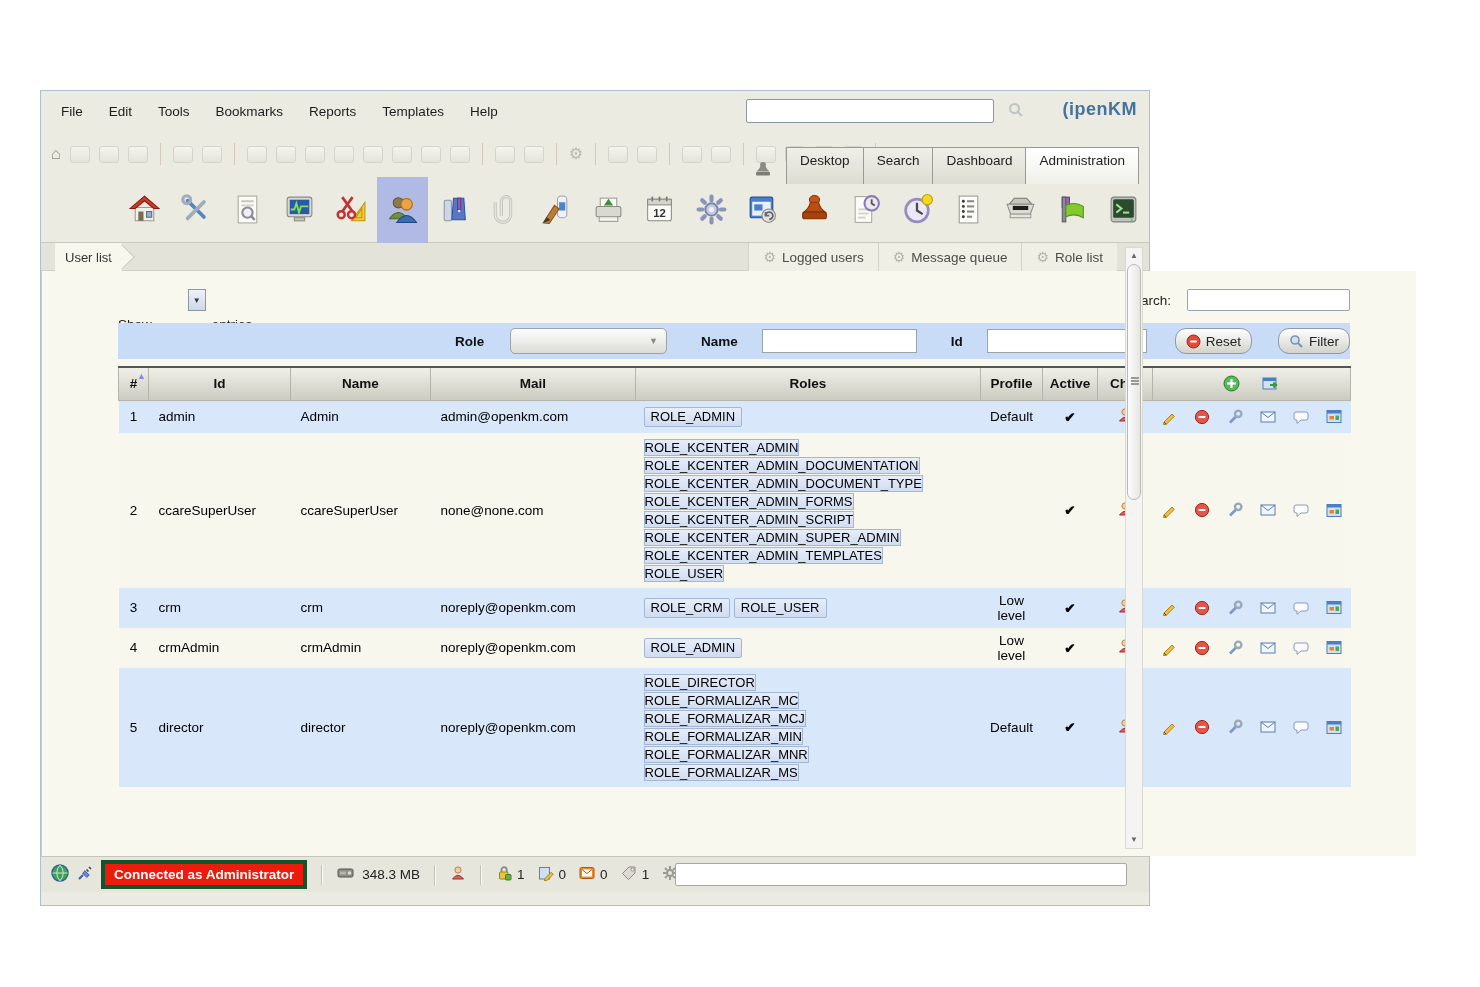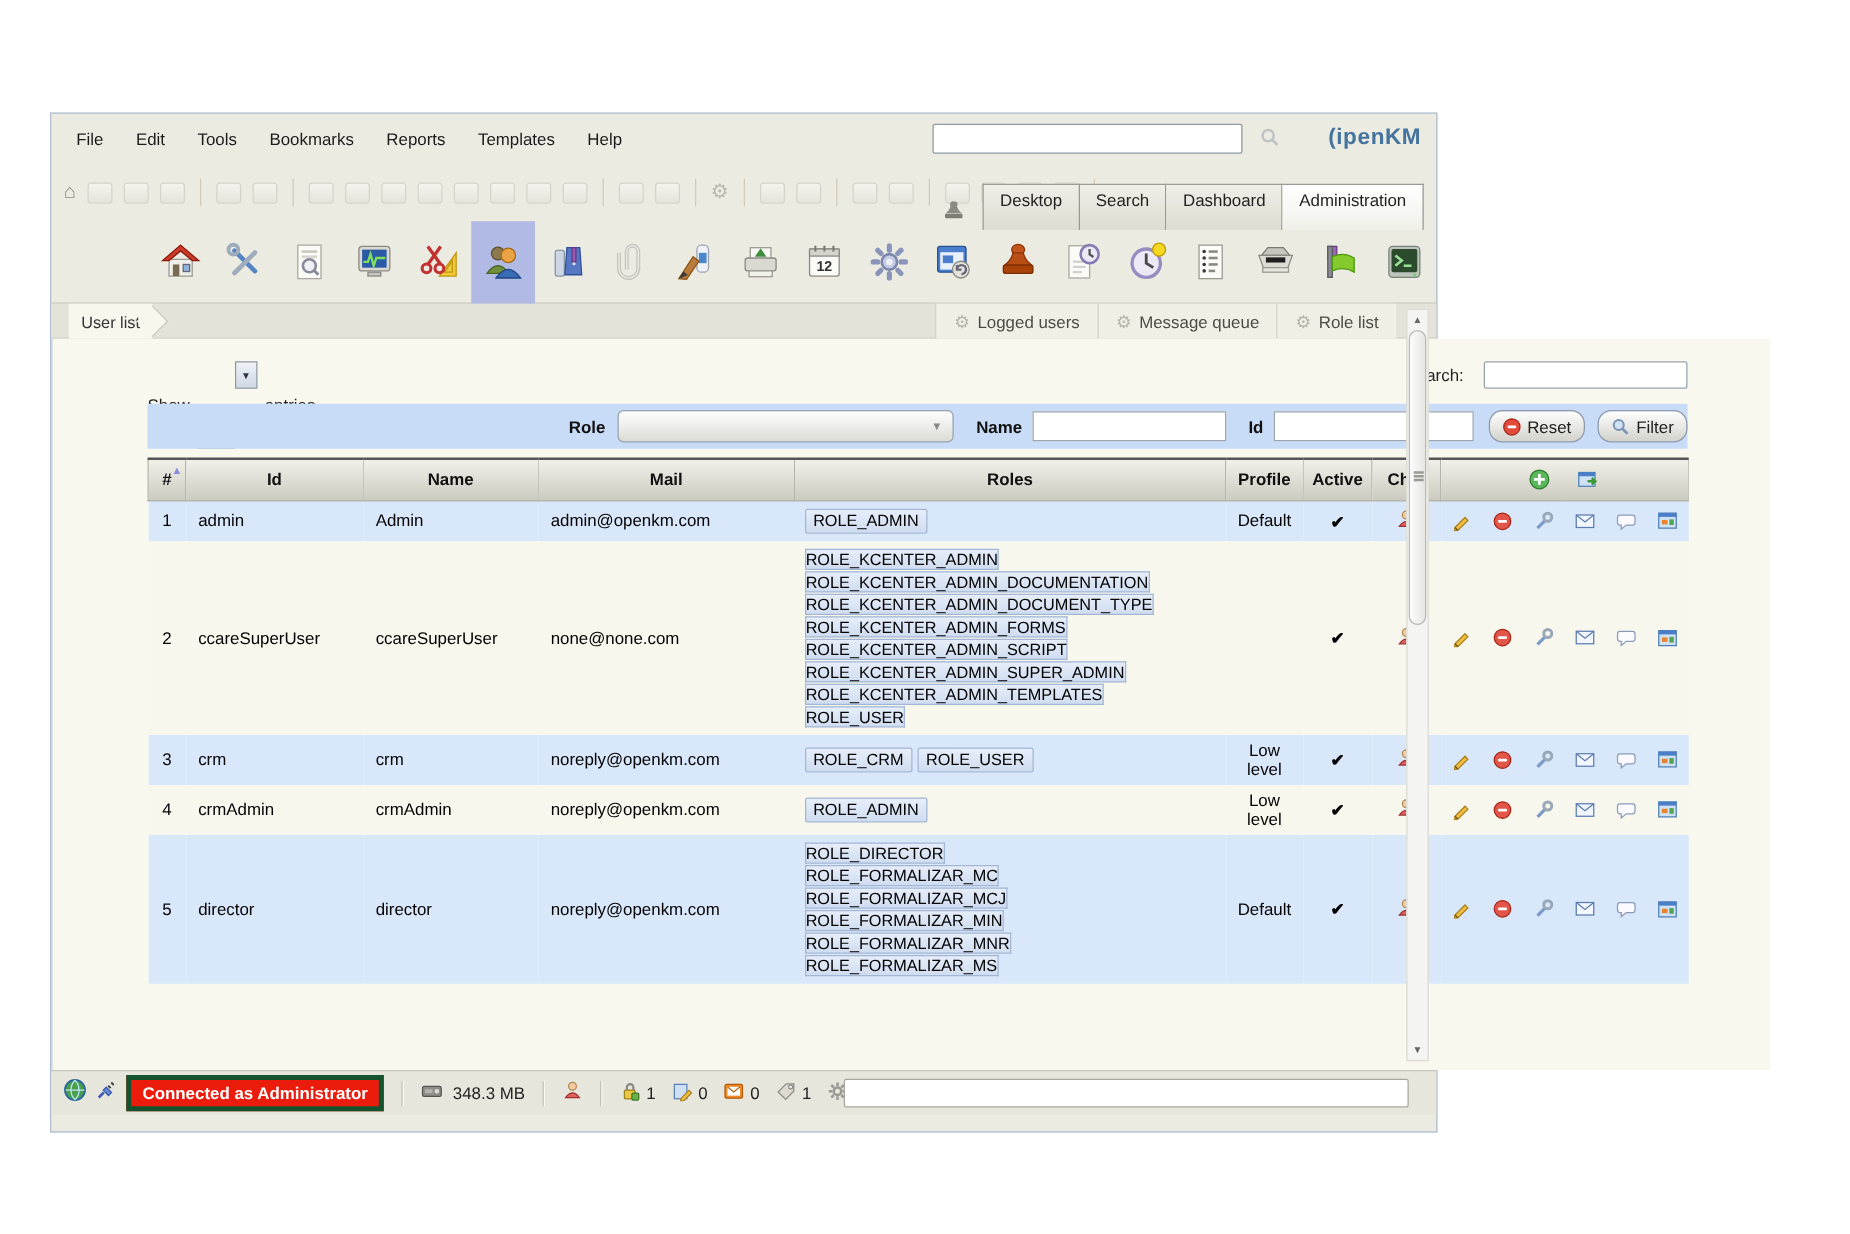--- a/index.html
+++ b/index.html
@@ -53,21 +53,21 @@
   .content{ position:absolute; left:0; top:180px; width:1375px; height:585px; background:#f8f8ef;
      border-left:1px solid #c2cfdd; overflow:hidden; }
   .controls{ position:absolute; left:76px; top:16px; width:1232px; height:30px; font-size:13.5px; color:#222; }
   .show-group{ position:absolute; left:0; top:2px; display:flex; align-items:center; gap:6px;}
   .pagesize{ display:flex; }
   .pagesize .val{ width:30px; height:22px; border:1px solid #8b97a3; border-right:none; background:#fff; display:flex;align-items:center;justify-content:center; font-size:13px;margin-top:48px;}
   .pagesize .btn{ width:18px; height:22px; border:1px solid #8b97a3; background:linear-gradient(#eef2f8,#cfd8e6); display:flex;align-items:center;justify-content:center; font-size:8px; color:#334; cursor:pointer;}
   .search-group{ position:absolute; right:0; top:2px; display:flex; align-items:center; gap:16px; }
   .search-group input{ width:163px; height:22px; border:1px solid #99a3ad; border-radius:2px; background:#fff; font-size:13px; padding:0 5px;}
 
-  .filterbar{ position:absolute; left:76px; top:52px; width:1232px; height:36px; background:#c9dcf7; display:flex; align-items:center; }
+  .filterbar{ position:absolute; left:76px; top:52px; width:1232px; height:36px; background:#c9dcf7; display:flex; align-items:center;gap:16px; }
   .filterbar .lbl{ font-size:13.5px; font-weight:bold; color:#111; }
   .role-lbl{ margin-left:337px; }
   .role-select{ width:300px; height:26px; margin-left:10px; border:1px solid #9aa4ae; border-radius:5px;
      background:linear-gradient(#fdfdfd,#dcdcd6); position:relative; cursor:pointer;}
   .role-select:after{ content:"▼"; position:absolute; right:8px; top:7px; font-size:9px; color:#8a8a84; }
   .name-lbl{ margin-left:18px; } .id-lbl{ margin-left:18px; }
   .f-input{ height:24px; border:1px solid #9aa4ae; background:#fff; margin-left:8px; font-size:13px; padding:0 5px;}
   .f-name{ width:155px; } .f-id{ width:160px; }
   .f-btn{ height:26px; margin-left:10px; border:1px solid #8d99ad; border-radius:11px; padding:0 10px;
      background:linear-gradient(#fefefe,#d3d3cc); font-size:13.5px; color:#222; display:flex; align-items:center; gap:5px; cursor:pointer;}

